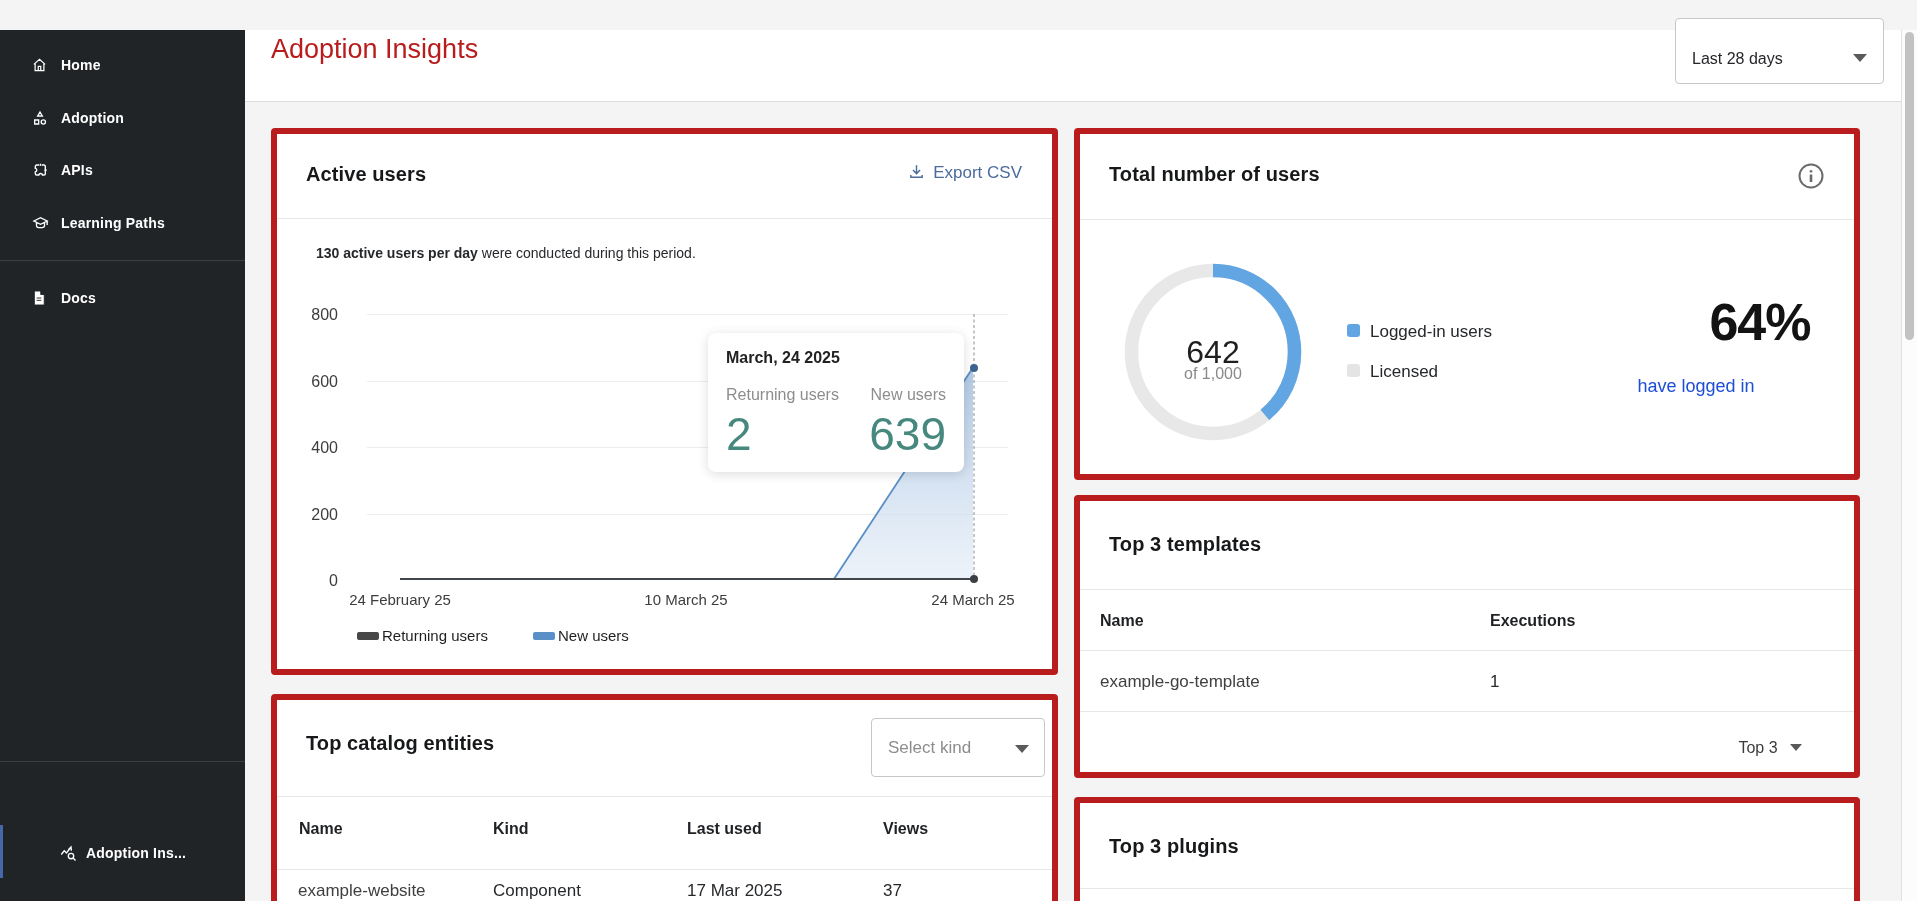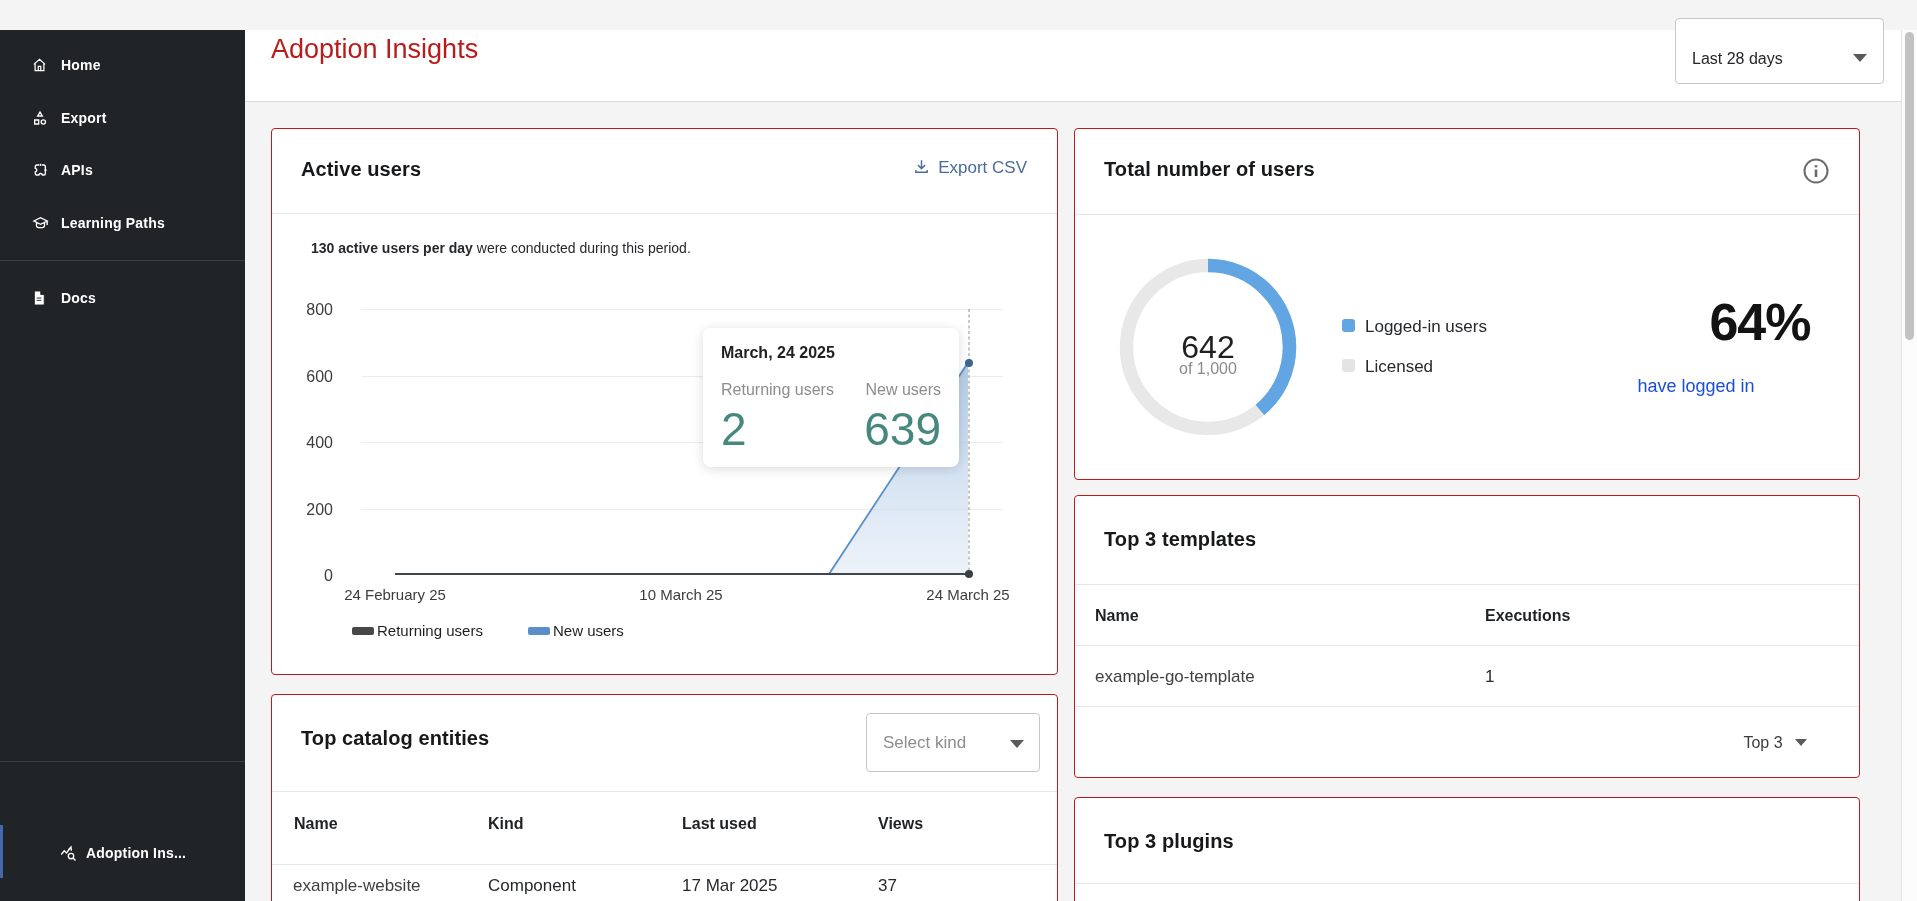--- a/index.html
+++ b/index.html
@@ -23,21 +23,21 @@
 .pagetitle { position:absolute; left:26px; top:4px; font-size:27px; font-weight:400; color:#b91c1c; }
 .range-select { position:absolute; left:1430px; top:-12px; width:209px; height:66px; background:#fff; border:1px solid #c7c7c7; border-radius:4px; }
 .range-select .t { position:absolute; left:16px; top:31px; font-size:16px; color:#26262a; }
 .range-select .car { position:absolute; right:16px; top:35px; width:0; height:0; border-left:7px solid transparent; border-right:7px solid transparent; border-top:8px solid #5a5a5a; }
 
 
 .sbar { position:absolute; right:0; top:0; width:16px; height:901px; background:#fcfcfc; border-left:1px solid #e2e2e2; z-index:10; }
 .sbar .thumb { position:absolute; left:3px; top:2px; width:9px; height:308px; background:#c2c2c2; border-radius:5px; }
 
 
-.card { position:absolute; background:#fff; border:1px solid #b91c1c; border-radius:4px; }
+.card { position:absolute; background:#fff; border:6px solid #b91c1c; border-radius:4px; }
 .card .ct { position:absolute; left:29px; font-size:20px; font-weight:700; color:#17181a; letter-spacing:.1px; }
 .cdiv { position:absolute; left:0; width:100%; height:1px; background:#e7e7e7; }
 
 a.lnk { color:#404040; text-decoration:none; }
 
 
 #card-active { left:271px; top:98px; width:787px; height:547px; }
 #card-active .exp { position:absolute; right:30px; top:29px; color:#4a6b9b; font-size:17px; }
 #card-active .exp span { vertical-align:2px; margin-left:8px; }
 .sentence { position:absolute; left:39px; top:111px; font-size:14px; color:#26282b; }
@@ -82,21 +82,21 @@
         <svg width="15" height="15" viewBox="0 0 24 24" fill="none" stroke="#fff" stroke-width="2">
           <path d="M3 11 L12 3 L21 11 M5 10 V21 H19 V10 M10 21 V14 H14 V21"></path>
         </svg>
         <span class="t">Home</span>
       </div>
     <div class="sb-item" style="top:68px">
         <svg width="16" height="16" viewBox="0 0 24 24" fill="none" stroke="#fff" stroke-width="2">
           <path d="M12 3 L15.5 9 H8.5 Z M4 15 H10 V21 H4 Z"></path>
           <circle cx="17" cy="18" r="3.2"></circle>
         </svg>
-        <span class="t">Export</span>
+        <span class="t">Adoption</span>
       </div>
     <div class="sb-item" style="top:120px">
         <svg width="16" height="16" viewBox="0 0 24 24" fill="none" stroke="#fff" stroke-width="2.1">
           <path d="M10.8 4.5 H7 A2 2 0 0 0 5 6.5 v3 a2.7 2.7 0 0 1 0 5.3 V17.5 a2 2 0 0 0 2 2 h3.2 a2.8 2.8 0 0 1 5.5 0 H18 a2 2 0 0 0 2 -2 V6.5 a2 2 0 0 0 -2 -2 h-3.4"></path>
           <path d="M12.7 5.8 V2.6"></path>
           <path d="M22 12.2 h-3.2"></path>
         </svg>
         <span class="t">APIs</span>
       </div>
     <div class="sb-item" style="top:173px">

